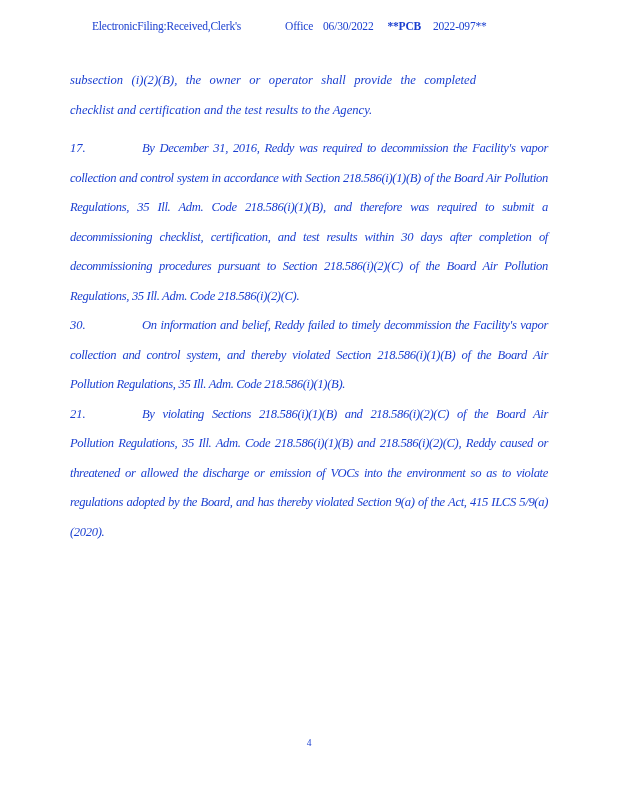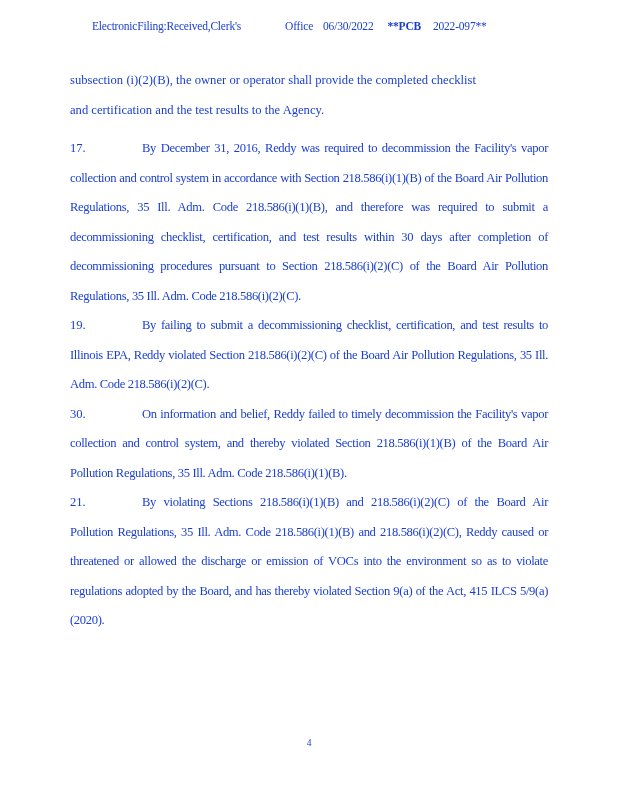--- a/index.html
+++ b/index.html
@@ -37,20 +37,21 @@
   .stamp-2 { margin-right: 10px; }
   .stamp-3 { margin-right: 14px; }
   .stamp-4 { margin-right: 12px; font-weight: bold; }
   .stamp-5 { }
 
   .body-block {
     position: absolute;
     top: 66px;
     left: 70px;
     width: 478px;
+    font-style: italic;
   }
   p.para {
     margin: 0 0 0 0;
     font-size: 12.6px;
     line-height: 29.5px;
     text-align: justify;
     text-justify: inter-word;
     color: #1a3fd0;
   }
   .lead-in {
@@ -94,23 +95,20 @@
 
     <p class="para first-para">subsection (i)(2)(B), the owner or operator shall provide the completed checklist and certification and the test results to the Agency.</p>
 
     <div class="gap"></div>
 
     <p class="para">
       <span class="lead-in">17.</span><span class="tight">By December 31, 2016, Reddy was required to decommission the Facility's vapor collection and control system in accordance with Section 218.586(i)(1)(B) of the Board Air Pollution Regulations, 35 Ill. Adm. Code 218.586(i)(1)(B), and therefore was required to submit a decommissioning checklist, certification, and test results within 30 days after completion of decommissioning procedures pursuant to Section 218.586(i)(2)(C) of the Board Air Pollution Regulations, 35 Ill. Adm. Code 218.586(i)(2)(C).</span>
     </p>
 
 
-    <p class="para">
-      <span class="lead-in">19.</span><span class="tight">By failing to submit a decommissioning checklist, certification, and test results to Illinois EPA, Reddy violated Section 218.586(i)(2)(C) of the Board Air Pollution Regulations, 35 Ill. Adm. Code 218.586(i)(2)(C).</span>
-    </p>
 
     <p class="para">
       <span class="lead-in">30.</span><span class="tight">On information and belief, Reddy failed to timely decommission the Facility's vapor collection and control system, and thereby violated Section 218.586(i)(1)(B) of the Board Air Pollution Regulations, 35 Ill. Adm. Code 218.586(i)(1)(B).</span>
     </p>
 
     <p class="para">
       <span class="lead-in">21.</span><span class="tight">By violating Sections 218.586(i)(1)(B) and 218.586(i)(2)(C) of the Board Air Pollution Regulations, 35 Ill. Adm. Code 218.586(i)(1)(B) and 218.586(i)(2)(C), Reddy caused or threatened or allowed the discharge or emission of VOCs into the environment so as to violate regulations adopted by the Board, and has thereby violated Section 9(a) of the Act, 415 ILCS 5/9(a) (2020).</span>
     </p>
 
 

